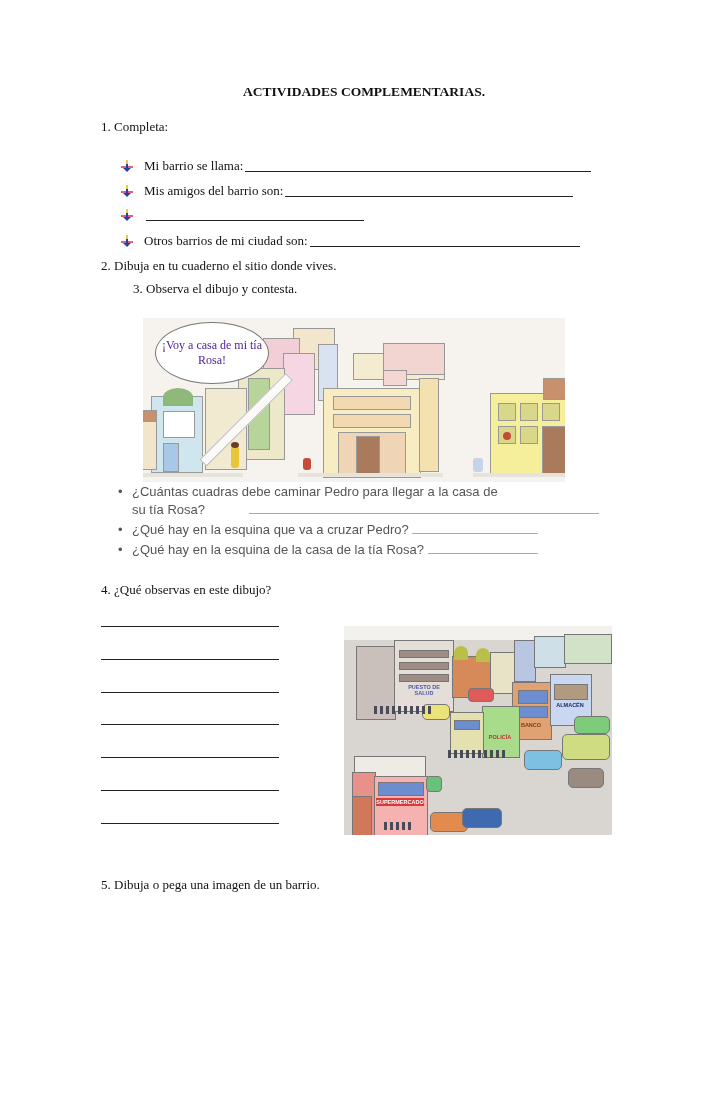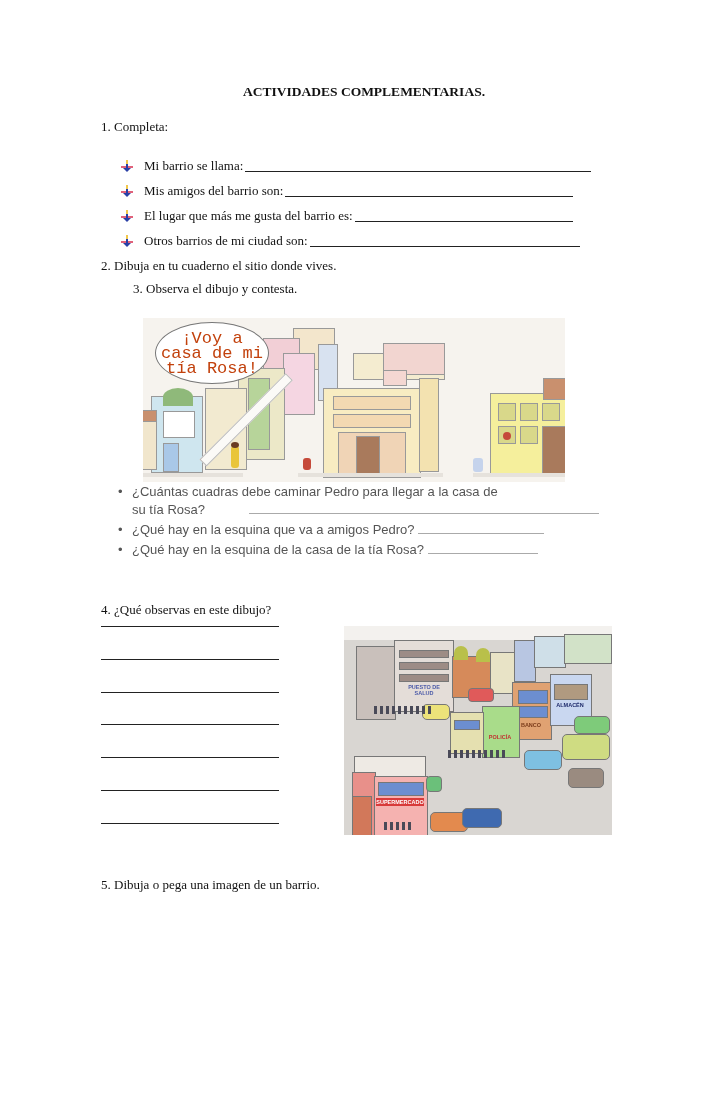--- a/index.html
+++ b/index.html
@@ -10,21 +10,21 @@
   .q { left: 101px; font-size: 13px; }
   .bullet-row { position: absolute; left: 120px; font-size: 13px; display: flex; align-items: center; }
   .arrow-icon { width: 14px; height: 14px; margin-right: 10px; position: relative; display: inline-block; }
   .arrow-icon svg { display:block; }
   .blank { display: inline-block; border-bottom: 1px solid #222; height: 11px; margin-left: 2px; }
   .line-blank { position: absolute; left: 101px; width: 178px; border-bottom: 1px solid #222; height: 0; }
 
   
   .scene1 { position: absolute; left: 143px; top: 318px; width: 422px; height: 164px; background: #f6f3ee; overflow: hidden; }
   .bubble { position: absolute; background: #fff; border: 1.5px solid #777; border-radius: 50%;
-            font-family: Liberation Mono, monospace; color: #c2410c; font-size: 17px;
+            font-family: Liberation Serif, serif; color: #4c1d95; font-size: 12px;
             text-align: center; line-height: 15px; display: flex; align-items: center; justify-content: center; }
   .bld { position: absolute; border: 1px solid #999; }
   .street { position: absolute; background: #fbfaf7; }
 
   .q3list { position: absolute; left: 118px; font-family: "Liberation Sans", "DejaVu Sans", sans-serif;
             color: #555; font-size: 13px; }
   .q3item { position: absolute; left: 0; white-space: nowrap; }
   .q3item .dot { display: inline-block; width: 14px; }
   .q3blank { display:inline-block; border-bottom: 1px solid #aaa; height: 10px; }
 
@@ -67,21 +67,20 @@
 </div>
 <div class="bullet-row" style="top:208px;">
   <span class="arrow-icon">
     <svg width="14" height="14" viewBox="0 0 14 14">
         <rect x="1" y="7" width="12" height="2" fill="#e0627a"></rect>
         <rect x="6" y="1" width="2" height="10" fill="#f2c84b"></rect>
         <polygon points="3,9 11,9 7,13" fill="#2a3fa6"></polygon>
         <rect x="6" y="5" width="2" height="5" fill="#2a3fa6"></rect>
       </svg>
   </span>
-  <span>El lugar que más me gusta del barrio es:</span>
   <span class="blank" style="width:218px;"></span>
 </div>
 <div class="bullet-row" style="top:233px;">
   <span class="arrow-icon">
     <svg width="14" height="14" viewBox="0 0 14 14">
         <rect x="1" y="7" width="12" height="2" fill="#e0627a"></rect>
         <rect x="6" y="1" width="2" height="10" fill="#f2c84b"></rect>
         <polygon points="3,9 11,9 7,13" fill="#2a3fa6"></polygon>
         <rect x="6" y="5" width="2" height="5" fill="#2a3fa6"></rect>
       </svg>
@@ -146,30 +145,30 @@
 
 <div class="q3list" style="top:484px;">
   <div class="q3item" style="top:0px;">
     <span class="dot">•</span><span>¿Cuántas cuadras debe caminar Pedro para llegar a la casa de</span>
   </div>
   <div class="q3item" style="top:18px;left:14px;">
     <span>su tía Rosa?</span>
     <span class="q3blank" style="width:350px;margin-left:40px;"></span>
   </div>
   <div class="q3item" style="top:38px;">
-    <span class="dot">•</span><span>¿Qué hay en la esquina que va a amigos Pedro?</span>
+    <span class="dot">•</span><span>¿Qué hay en la esquina que va a cruzar Pedro?</span>
     <span class="q3blank" style="width:126px;"></span>
   </div>
   <div class="q3item" style="top:58px;">
     <span class="dot">•</span><span>¿Qué hay en la esquina de la casa de la tía Rosa?</span>
     <span class="q3blank" style="width:110px;"></span>
   </div>
 </div>
 
-<div class="abs q" style="top:602px;">4. ¿Qué observas en este dibujo?</div>
+<div class="abs q" style="top:582px;">4. ¿Qué observas en este dibujo?</div>
 
 <div class="line-blank" style="top:626px;"></div>
 <div class="line-blank" style="top:659px;"></div>
 <div class="line-blank" style="top:692px;"></div>
 <div class="line-blank" style="top:724px;"></div>
 <div class="line-blank" style="top:757px;"></div>
 <div class="line-blank" style="top:790px;"></div>
 <div class="line-blank" style="top:823px;"></div>
 
 <div class="scene2">

